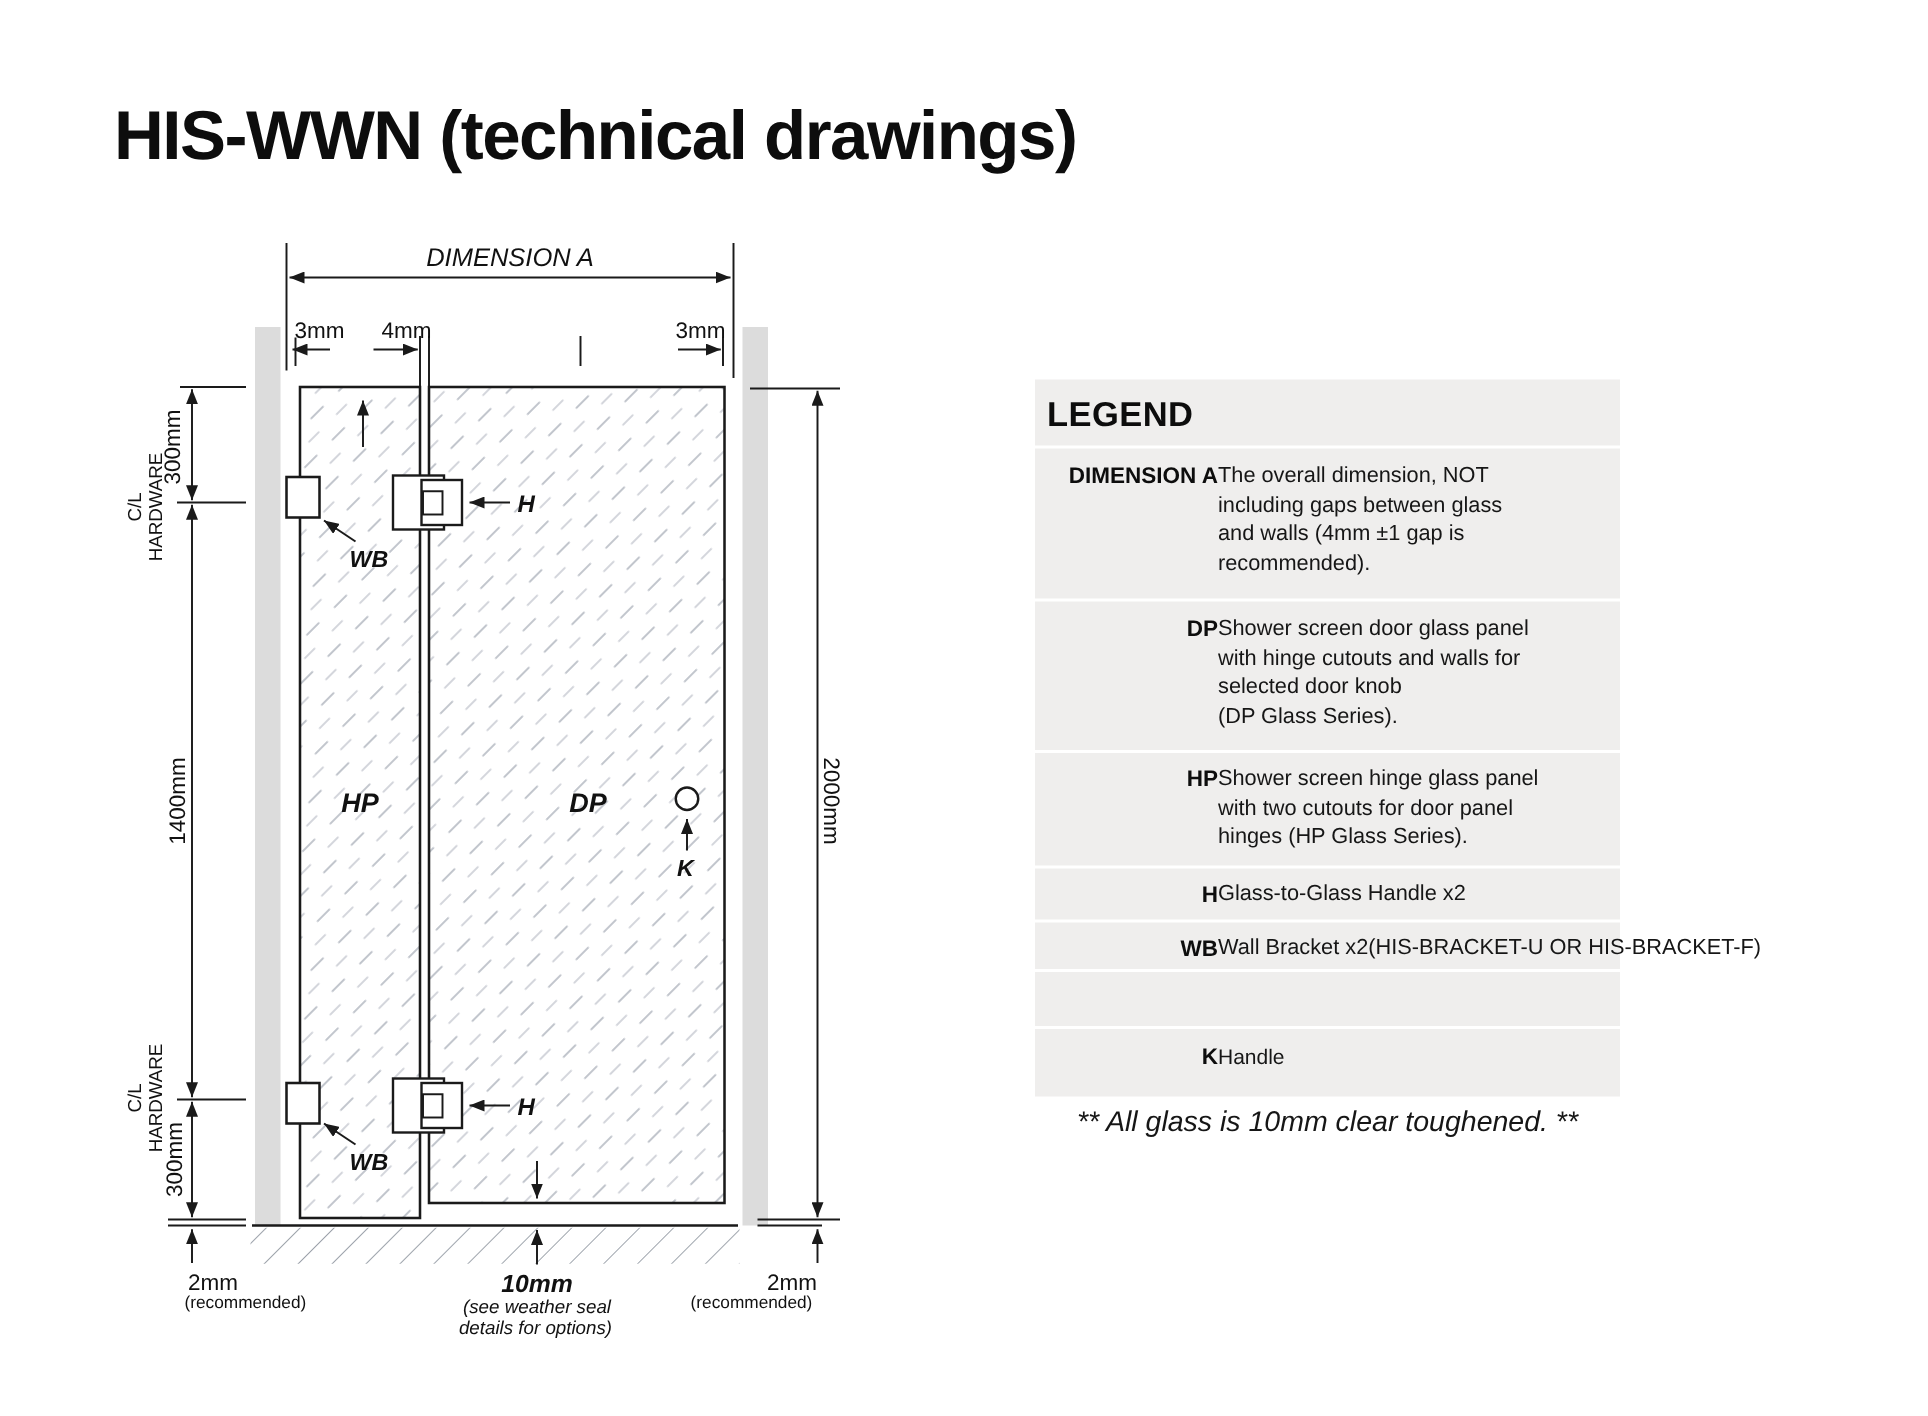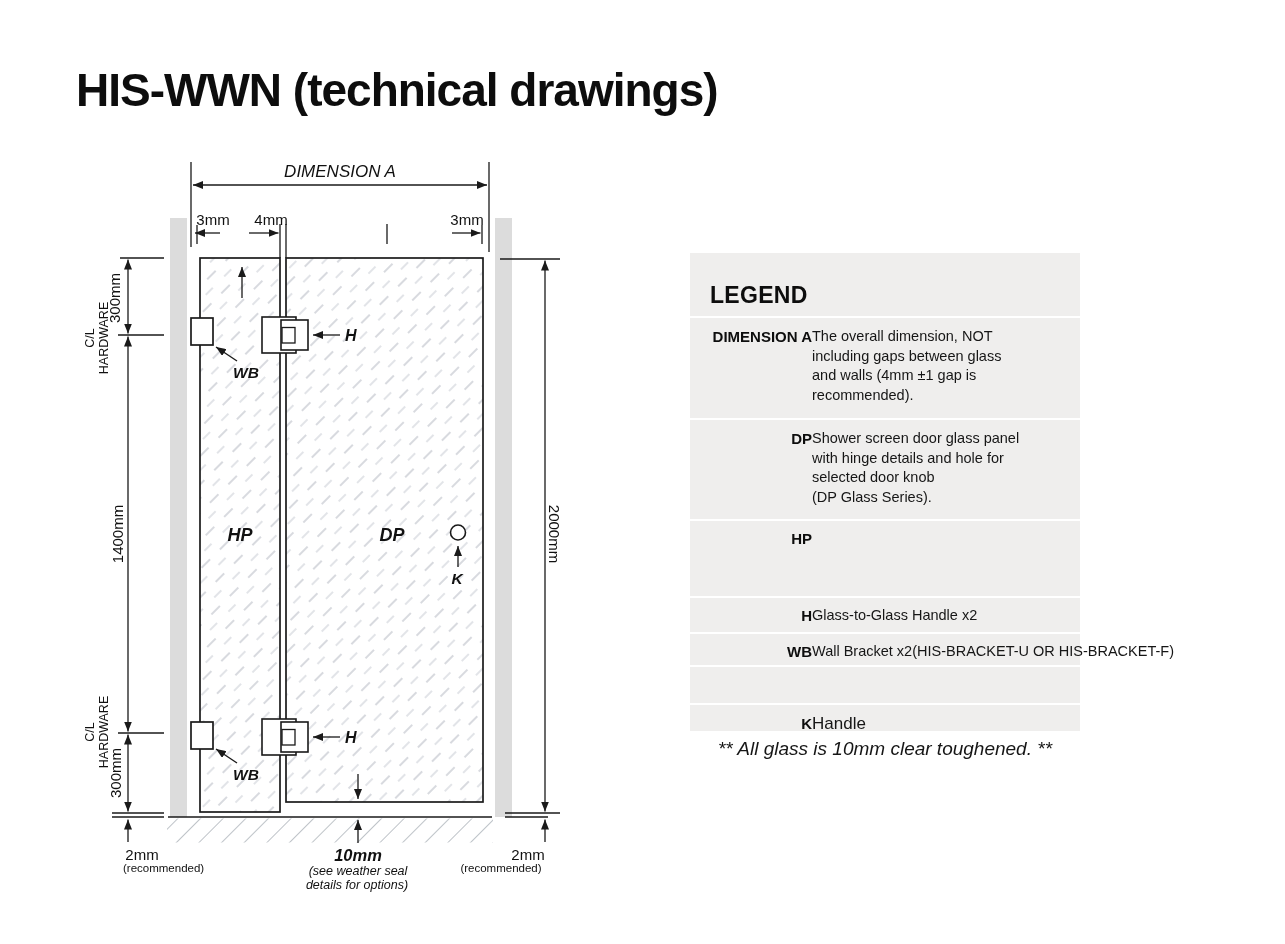--- a/index.html
+++ b/index.html
@@ -7,22 +7,22 @@
          font-family:"Liberation Sans",sans-serif;color:#111;}
   #page-title{position:absolute;left:76px;top:66px;font-size:46px;line-height:48px;
               font-weight:bold;letter-spacing:-1px;color:#0d0d0d;white-space:nowrap;}
   #drawing-svg{position:absolute;left:0;top:0;}
   .t{font-family:"Liberation Sans",sans-serif;fill:#111;}
   .it{font-style:italic;}
   .b{font-weight:bold;}
   
   #legend{position:absolute;left:690px;top:253px;width:390px;height:478px;
           background:#efeeed;box-sizing:border-box;}
-  #legend-header{height:44px;box-sizing:border-box;padding:10px 0 0 20px;
-                 font-size:23px;font-weight:bold;letter-spacing:.3px;color:#0d0d0d;margin-top:19px;}
+  #legend-header{height:44px;box-sizing:border-box;padding:10px 0 0 8px;
+                 font-size:23px;font-weight:bold;letter-spacing:.3px;color:#0d0d0d;}
   .lrow{display:flex;box-sizing:border-box;border-top:2px solid #ffffff;}
   .lkey{width:122px;flex:0 0 122px;text-align:right;font-weight:bold;font-size:15px;
         line-height:19px;color:#0d0d0d;}
   .ldesc{font-size:14.5px;line-height:19.5px;white-space:pre-line;color:#161616;}
   .nowrap{white-space:nowrap;text-align:right;}
   #legend-footnote{position:absolute;left:690px;top:738px;width:390px;text-align:center;
                    font-style:italic;font-size:19px;color:#161616;}
 </style>
 </head>
 <body>
@@ -157,39 +157,42 @@
     <div class="lrow" style="height:102px;padding-top:9px;">
       <div class="lkey">DIMENSION A</div>
       <div class="ldesc">The overall dimension, NOT
 including gaps between glass
 and walls (4mm ±1 gap is
 recommended).</div>
     </div>
     <div class="lrow" style="height:101px;padding-top:9px;">
       <div class="lkey">DP</div>
       <div class="ldesc">Shower screen door glass panel
-with hinge details and hole for
+with hinge cutouts and walls for
 selected door knob
 (DP Glass Series).</div>
     </div>
     <div class="lrow" style="height:77px;padding-top:8px;">
       <div class="lkey">HP</div>
+      <div class="ldesc">Shower screen hinge glass panel
+with two cutouts for door panel
+hinges (HP Glass Series).</div>
     </div>
     <div class="lrow" style="height:36px;padding-top:8px;">
       <div class="lkey">H</div>
       <div class="ldesc">Glass-to-Glass Handle x2</div>
     </div>
     <div class="lrow" style="height:33px;padding-top:8px;">
       <div class="lkey">WB</div>
       <div class="ldesc nowrap">Wall Bracket x2(HIS-BRACKET-U OR HIS-BRACKET-F)</div>
     </div>
     <div class="lrow" style="height:38px;">
       <div class="lkey"></div>
       <div class="ldesc"></div>
     </div>
     <div class="lrow" style="height:47px;padding-top:9px;">
       <div class="lkey">K</div>
-      <div class="ldesc" style="font-size:17px;">Handle</div>
+      <div class="ldesc" style="font-size:14px;">Handle</div>
     </div>
   </div>
   <div id="legend-footnote">** All glass is 10mm clear toughened. **</div>
 
 </div>
 
 </body></html>

